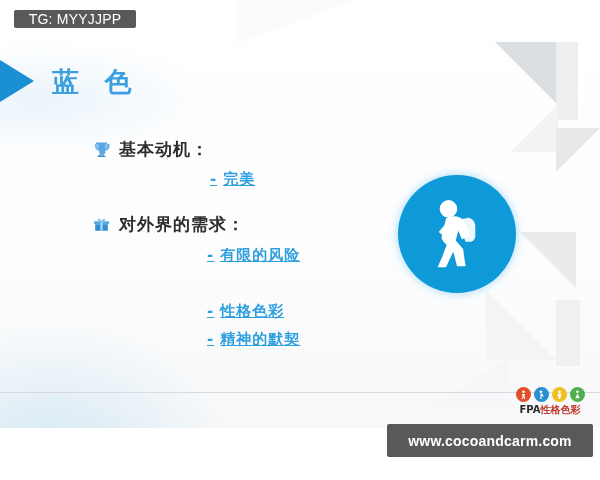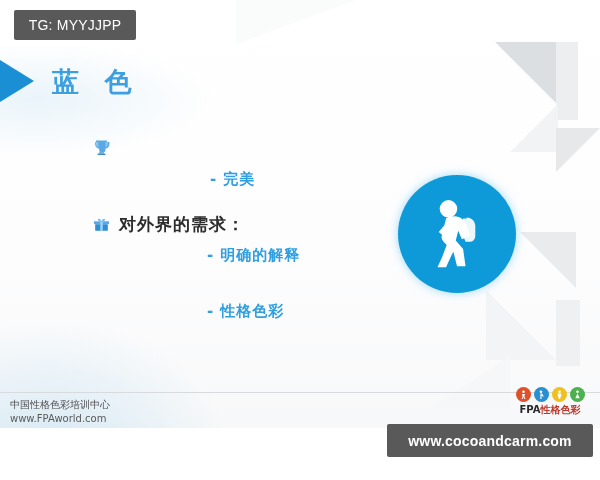--- a/index.html
+++ b/index.html
@@ -146,20 +146,21 @@
   .hdr-needs      { left: 92px; top: 213px; gap: 8px; }
 
   .bullet {
     position: absolute;
     font-size: 15px;
     font-weight: bold;
     color: #2f9fe0;
     letter-spacing: 1px;
     white-space: nowrap;
     text-shadow: 0 1px 0 rgba(255,255,255,0.55);
+    text-decoration: underline;
   }
   .bullet .dash { margin-right: 6px; }
 
   .b-motivation { left: 210px; top: 170px; }
   .b-need-0 { left: 207px; top: 246px; }
   .b-need-1 { left: 207px; top: 274px; }
   .b-need-2 { left: 207px; top: 302px; }
   .b-need-3 { left: 207px; top: 330px; }
 
   
@@ -225,21 +226,21 @@
     background: #595959;
     color: #ffffff;
     font-family: "Liberation Sans", sans-serif;
     display: flex;
     align-items: center;
     justify-content: center;
     letter-spacing: 0.2px;
   }
   .wm-tag {
     left: 14px; top: 10px;
-    width: 122px; height: 30px;
+    width: 122px; height: 18px;
     font-size: 14px;
     border-radius: 2px;
     text-align: center;
   }
   .wm-site {
     left: 387px; top: 424px;
     width: 206px; height: 33px;
     font-size: 14px;
     border-radius: 2px;
     font-weight: bold;
@@ -276,63 +277,63 @@
 
   <div class="hdr hdr-motivation">
     <span class="hdr-icon">
       <svg viewBox="0 0 24 24" width="19" height="19" aria-hidden="true">
         <path d="M5 3h14v2h3v3c0 3-2.2 5.2-5 5.7V15c0 1.7-1.3 3-3 3h-2c-1.7 0-3-1.3-3-3v-1.3C6.2 13.2 4 11 4 8V5h1V3z" fill="#5aa9e6"></path>
         <path d="M6 5H5v3c0 2 1.3 3.6 3 4.2V5H6zm12 0h-1v7.2c1.7-.6 3-2.2 3-4.2V5h-2z" fill="#8cc6ee"></path>
         <rect x="9" y="18" width="6" height="1.6" fill="#4b9bdb"></rect>
         <rect x="7" y="19.6" width="10" height="2" rx="0.6" fill="#3d8ccd"></rect>
       </svg>
     </span>
+    <span class="hdr-text">基本动机：</span>
   </div>
 
   <div class="bullet b-motivation">
     <span class="dash">-</span><span>完美</span>
   </div>
 
   <div class="hdr hdr-needs">
     <span class="hdr-icon">
       <svg viewBox="0 0 24 24" width="19" height="19" aria-hidden="true">
         <rect x="2.5" y="8" width="19" height="3.6" rx="0.6" fill="#5aa9e6"></rect>
         <rect x="4" y="11.6" width="16" height="8.4" rx="0.6" fill="#2f8fd4"></rect>
         <rect x="10.4" y="8" width="3.2" height="12" fill="#9ed2f2"></rect>
         <path d="M12 8c-1.6-3-3-3.6-4.2-2.8C6.7 6 7.6 8 12 8z" fill="#7bbdec"></path>
         <path d="M12 8c1.6-3 3-3.6 4.2-2.8C17.3 6 16.4 8 12 8z" fill="#7bbdec"></path>
       </svg>
     </span>
     <span class="hdr-text">对外界的需求：</span>
   </div>
 
   <div class="bullet b-need-0">
-    <span class="dash">-</span><span>明确的解释</span>
+    <span class="dash">-</span><span>有限的风险</span>
   </div>
   <div class="bullet b-need-2">
     <span class="dash">-</span><span>性格色彩</span>
+  </div>
+  <div class="bullet b-need-3">
+    <span class="dash">-</span><span>精神的默契</span>
   </div>
 
   <div class="hiker-badge">
     <span>
       <svg viewBox="0 0 64 64" width="78" height="78" aria-hidden="true">
         <circle cx="25" cy="13" r="7.2" fill="#ffffff"></circle>
         <path d="M30 19c5 0 8 3 9.5 7l3.5 9-7 3-3-7-2 8 6 7 2 14h-7l-3-12-8-8c-1.8-2-2-4-1.2-6L23 21c1.5-1.4 4-2 7-2z" fill="#ffffff"></path>
         <path d="M40 20c4 0 7 3 7 7v8c0 3-2 5-5 5h-3l-4-10 2-9h3z" fill="#ffffff" opacity="0.92"></path>
         <path d="M26 36l-6 16-4 9h7l5-11 5-8-7-6z" fill="#ffffff"></path>
         <path d="M22 26l-5 6 6 5 3-6-4-5z" fill="#ffffff"></path>
       </svg>
     </span>
   </div>
 
   <div class="footer-rule"></div>
-  <div class="footer-left">
-    <div>中国性格色彩培训中心</div>
-    <div class="line2">www.FPAworld.com</div>
-  </div>
 
   <div class="fpa-logo">
     <div class="fpa-dots">
       <span class="fpa-dot" style="background:#e0502a">
         <svg viewBox="0 0 20 20" width="11" height="11" aria-hidden="true">
           <circle cx="10" cy="5" r="2.4" fill="#fff"></circle>
           <path d="M7 9h6l-1.5 4 2 5h-2l-1.5-4-1.5 4h-2l2-5z" fill="#fff"></path>
         </svg>
       </span>
       <span class="fpa-dot" style="background:#2a8fd0">

